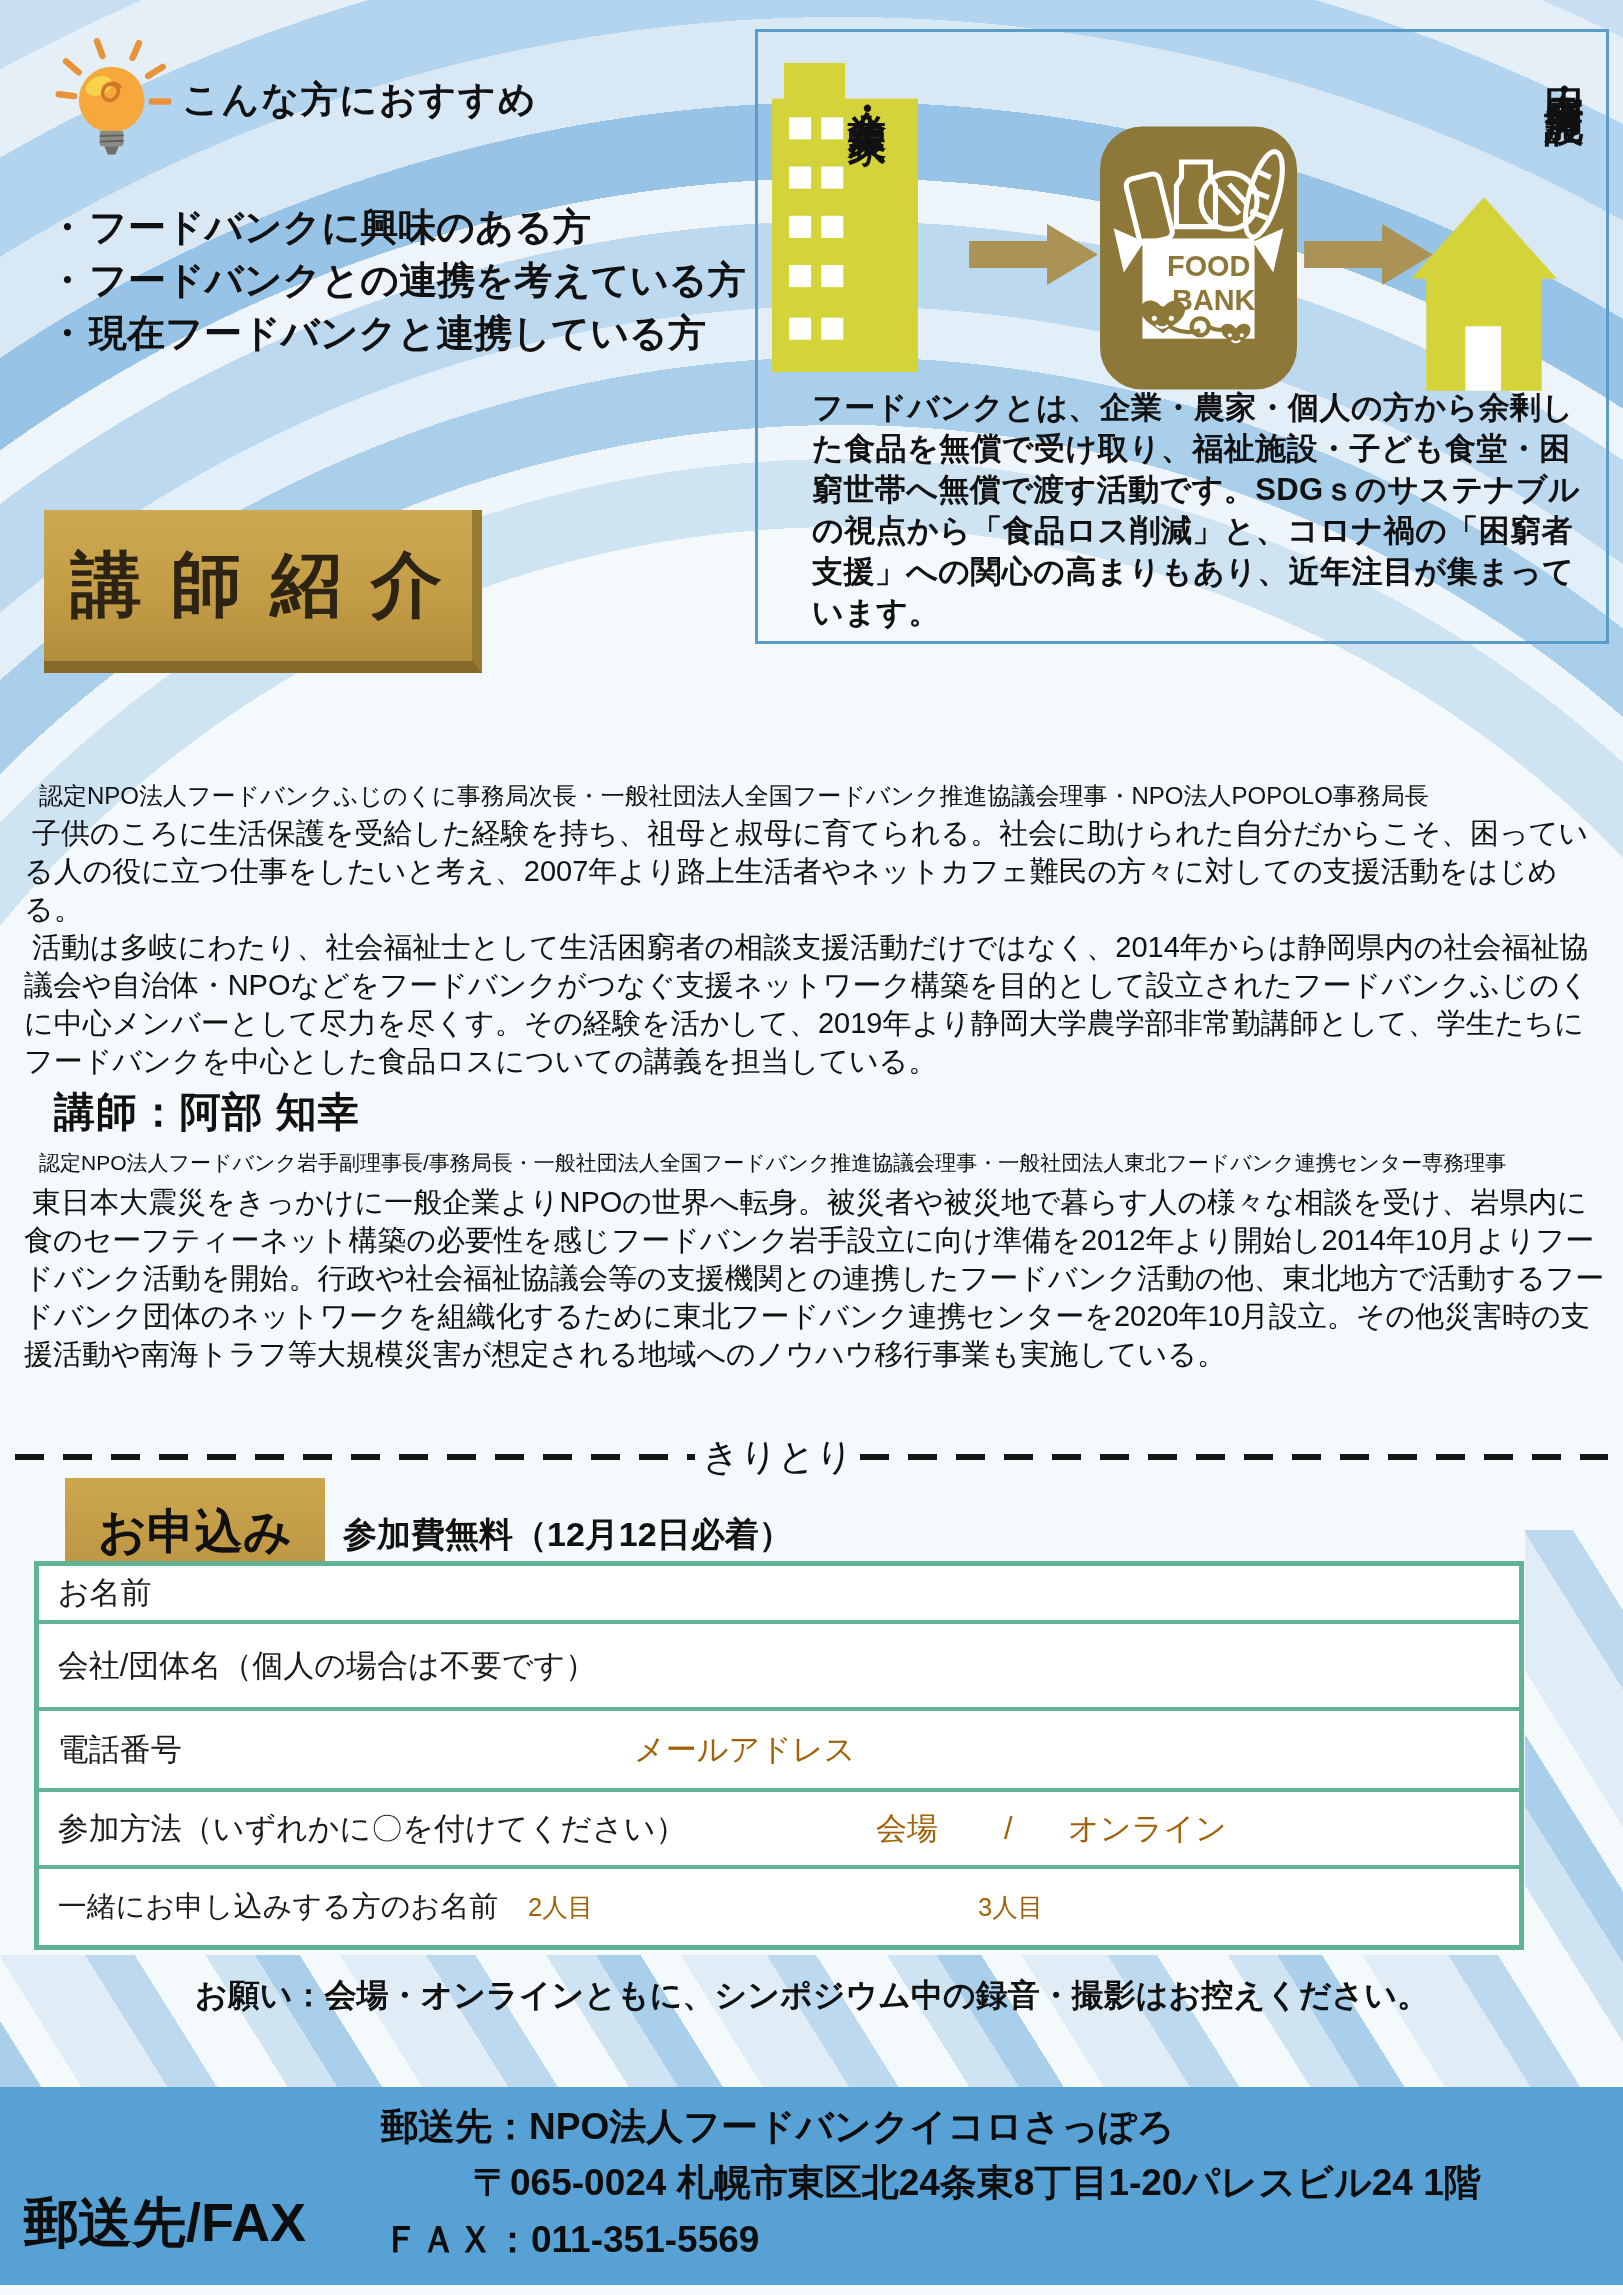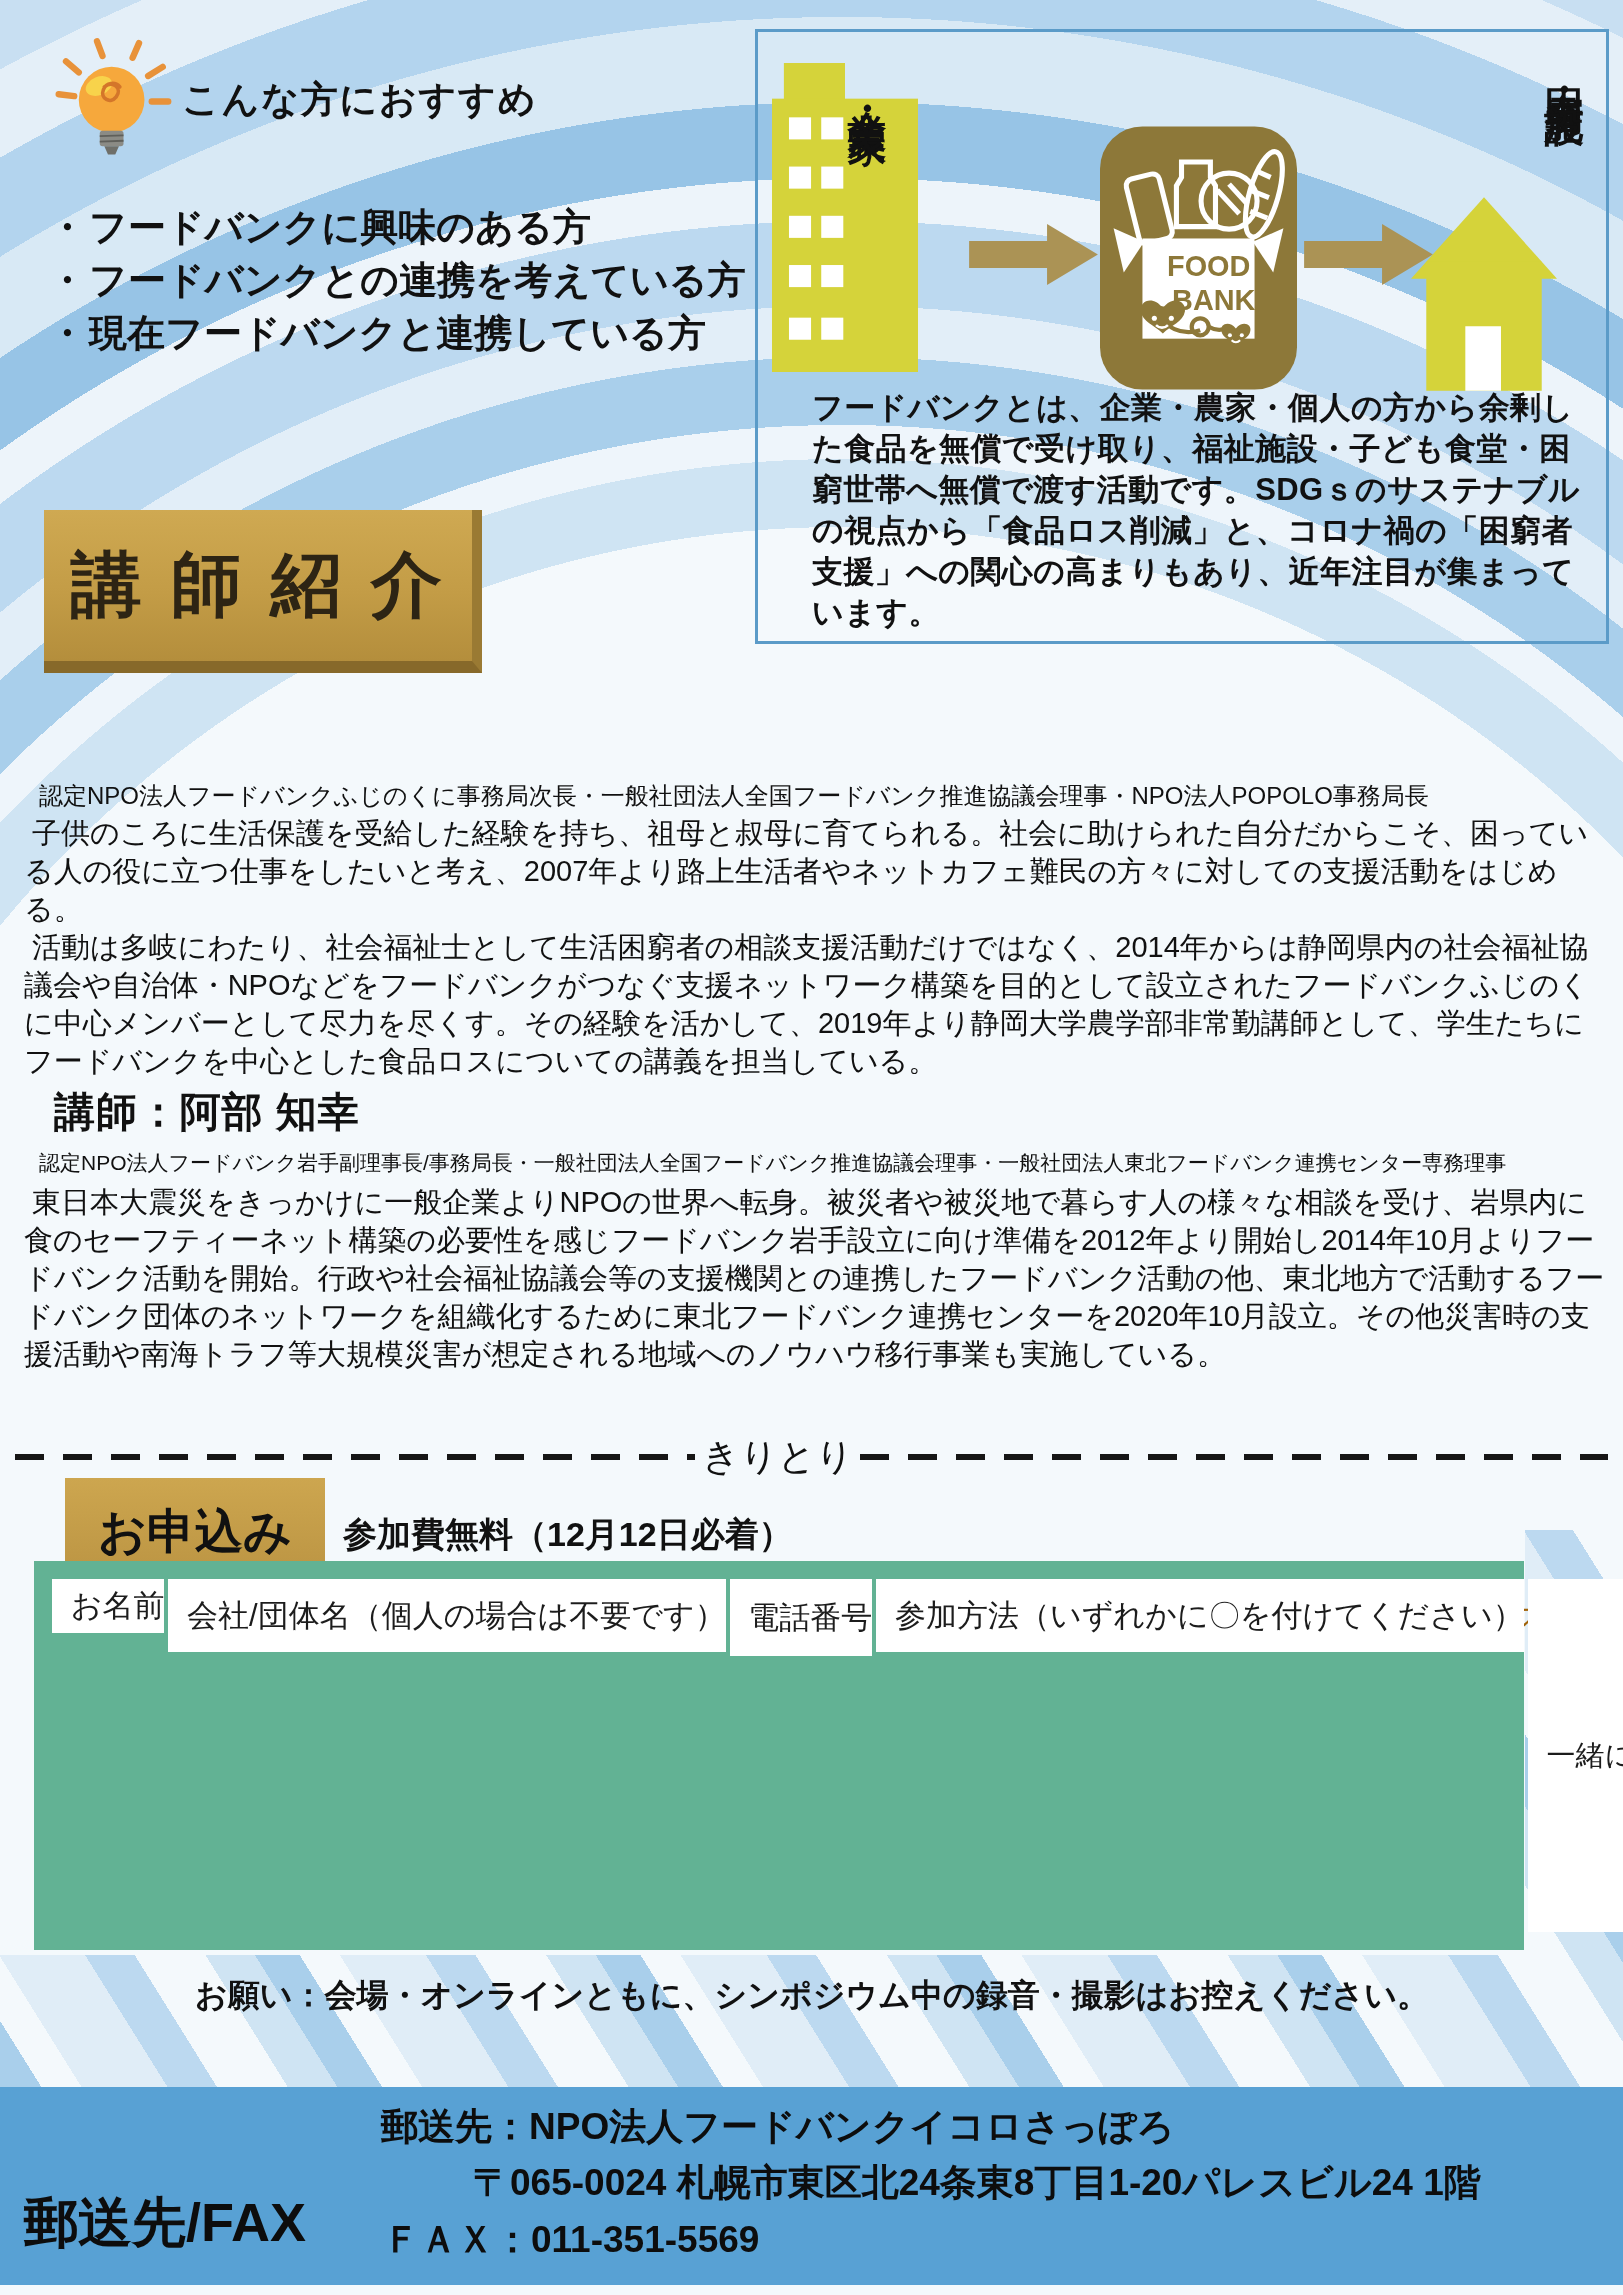--- a/index.html
+++ b/index.html
@@ -74,25 +74,25 @@
   
   .apply-sign{
     left:65px;top:1478px;width:260px;height:107px;
     background:linear-gradient(180deg,#cda64f,#ba9342);
     display:flex;align-items:center;justify-content:center;
   }
   .apply-sign .t{font-size:48px;font-weight:800;color:#111;}
   .fee{left:343px;top:1512px;font-size:34px;font-weight:800;}
   .form{
     left:34px;top:1561px;width:1490px;height:389px;background:#62b294;
-    box-sizing:border-box;padding:18px;display:flex;gap:4px;
+    box-sizing:border-box;padding:5px;display:flex;flex-direction:column;gap:4px;
   }
   .frow{position:relative;background:#ffffff;display:flex;align-items:center;}
   .frow .lab{font-size:31px;color:#1c1c1c;padding-left:18.7px;white-space:nowrap;}
-  .r1{height:54px;}.r2{height:73px;}.r3{height:77px;}.r4{height:73px;}.r5{flex:1;}
+  .r1{height:54px;}.r2{height:83px;}.r3{height:77px;}.r4{height:73px;}.r5{flex:1;}
   .f-abs{position:absolute;font-size:31px;color:#a16207;top:50%;transform:translateY(-50%);white-space:nowrap;}
   .small-lab{font-size:25.5px;}
   .notes{left:0;top:1974px;width:1624px;text-align:center;font-size:32px;font-weight:800;line-height:42px;}
   
   .footer{left:0;top:2087px;width:1624px;height:198px;background:#58a1d4;}
   .f-label{position:absolute;left:24px;top:58px;font-size:54px;font-weight:800;color:#0d0d0d;margin-top:42px;}
   .f-line{position:absolute;font-size:37px;font-weight:800;color:#0d0d0d;white-space:nowrap;}
   .f-recipient{left:381px;top:15.3px;}
   .f-address{left:473px;top:71px;}
   .f-fax{left:383px;top:128px;}

